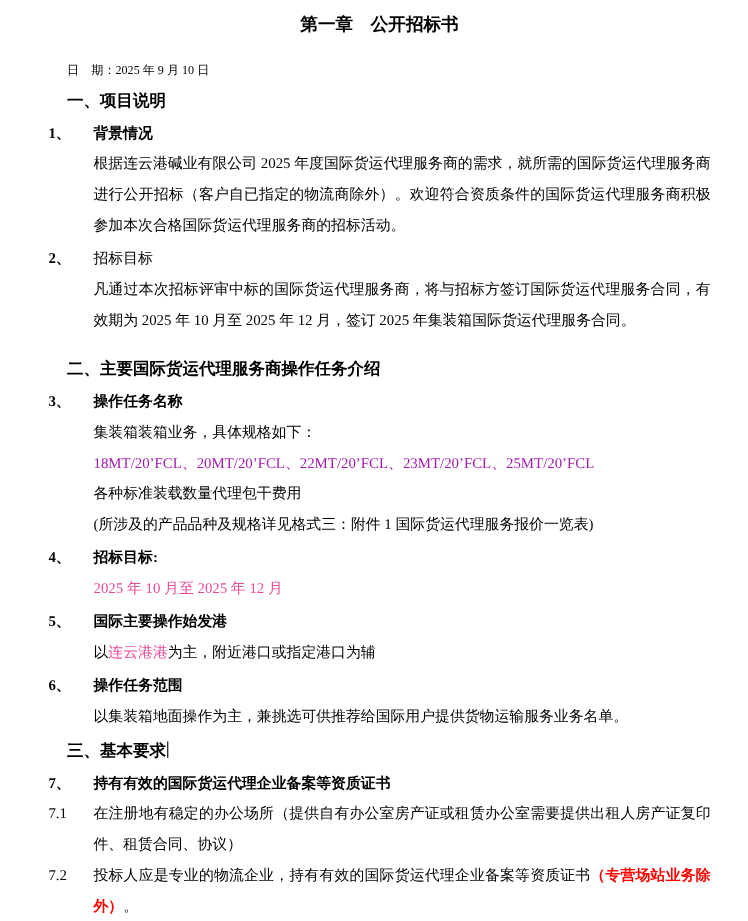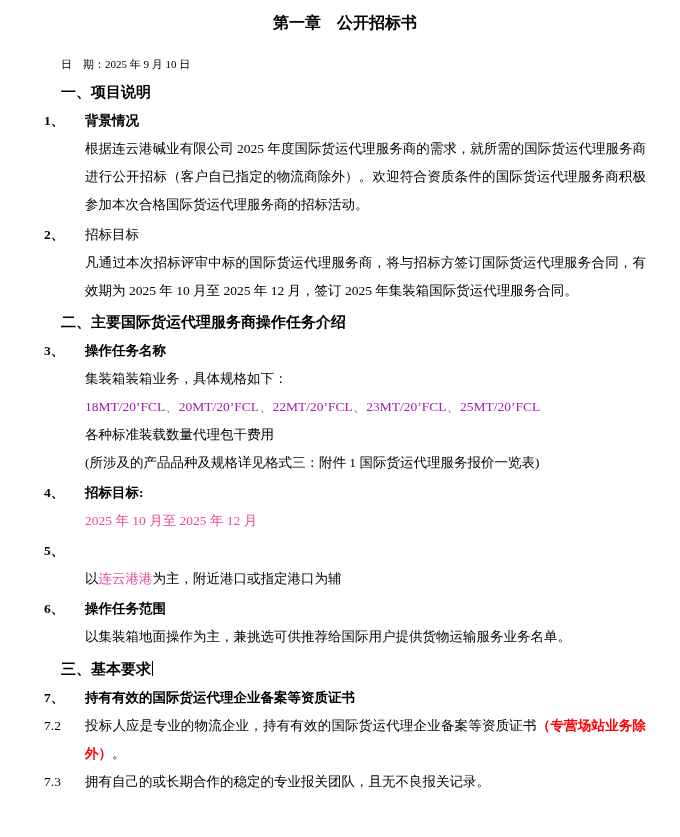--- a/index.html
+++ b/index.html
@@ -28,21 +28,21 @@
     line-height:22px;
     white-space:pre;
   }
   .sec-heading {
     padding-left:17px;
     font-size:15px;
     font-weight:bold;
     line-height:26px;
     margin-top:4px;
   }
-  .sec-heading.s2 { margin-top:4px; }
+  .sec-heading.s2 { margin-top:18px; }
   .sec-heading.s3 { margin-top:5px; }
   .item-row {
     display:flex;
     font-size:13.5px;
     line-height:28px;
     margin-top:2px;
   }
   .item-row .num {
     flex:none;
     width:41px;
@@ -111,36 +111,41 @@
   <p class="para nj">(所涉及的产品品种及规格详见格式三：附件 1 国际货运代理服务报价一览表)</p>
 
   <div class="item-row">
     <span class="num">4、</span>
     <span class="item-heading">招标目标:</span>
   </div>
   <p class="para nj red">2025 年 10 月至 2025 年 12 月</p>
 
   <div class="item-row">
     <span class="num">5、</span>
+    <span class="item-heading">国际主要操作始发港</span>
   </div>
   <p class="para nj"><span>以</span><span class="red">连云港港</span><span>为主，附近港口或指定港口为辅</span></p>
 
   <div class="item-row">
     <span class="num">6、</span>
     <span class="item-heading">操作任务范围</span>
   </div>
   <p class="para">以集装箱地面操作为主，兼挑选可供推荐给国际用户提供货物运输服务业务名单。</p>
 
   <div class="sec-heading s3"><span>三、基本要求</span><span class="caret"></span></div>
 
   <div class="item-row">
     <span class="num">7、</span>
     <span class="item-heading">持有有效的国际货运代理企业备案等资质证书</span>
   </div>
 
+  <div class="sub-row">
+    <span class="num plain">7.1</span>
+    <span class="sub-text">在注册地有稳定的办公场所（提供自有办公室房产证或租赁办公室需要提供出租人房产证复印件、租赁合同、协议）</span>
+  </div>
 
   <div class="sub-row">
     <span class="num plain">7.2</span>
     <span class="sub-text"><span>投标人应是专业的物流企业，持有有效的国际货运代理企业备案等资质证书</span><span class="red-bold">（专营场站业务除外）</span><span>。</span></span>
   </div>
 
   <div class="sub-row">
     <span class="num plain">7.3</span>
     <span class="sub-text">拥有自己的或长期合作的稳定的专业报关团队，且无不良报关记录。</span>
   </div>

